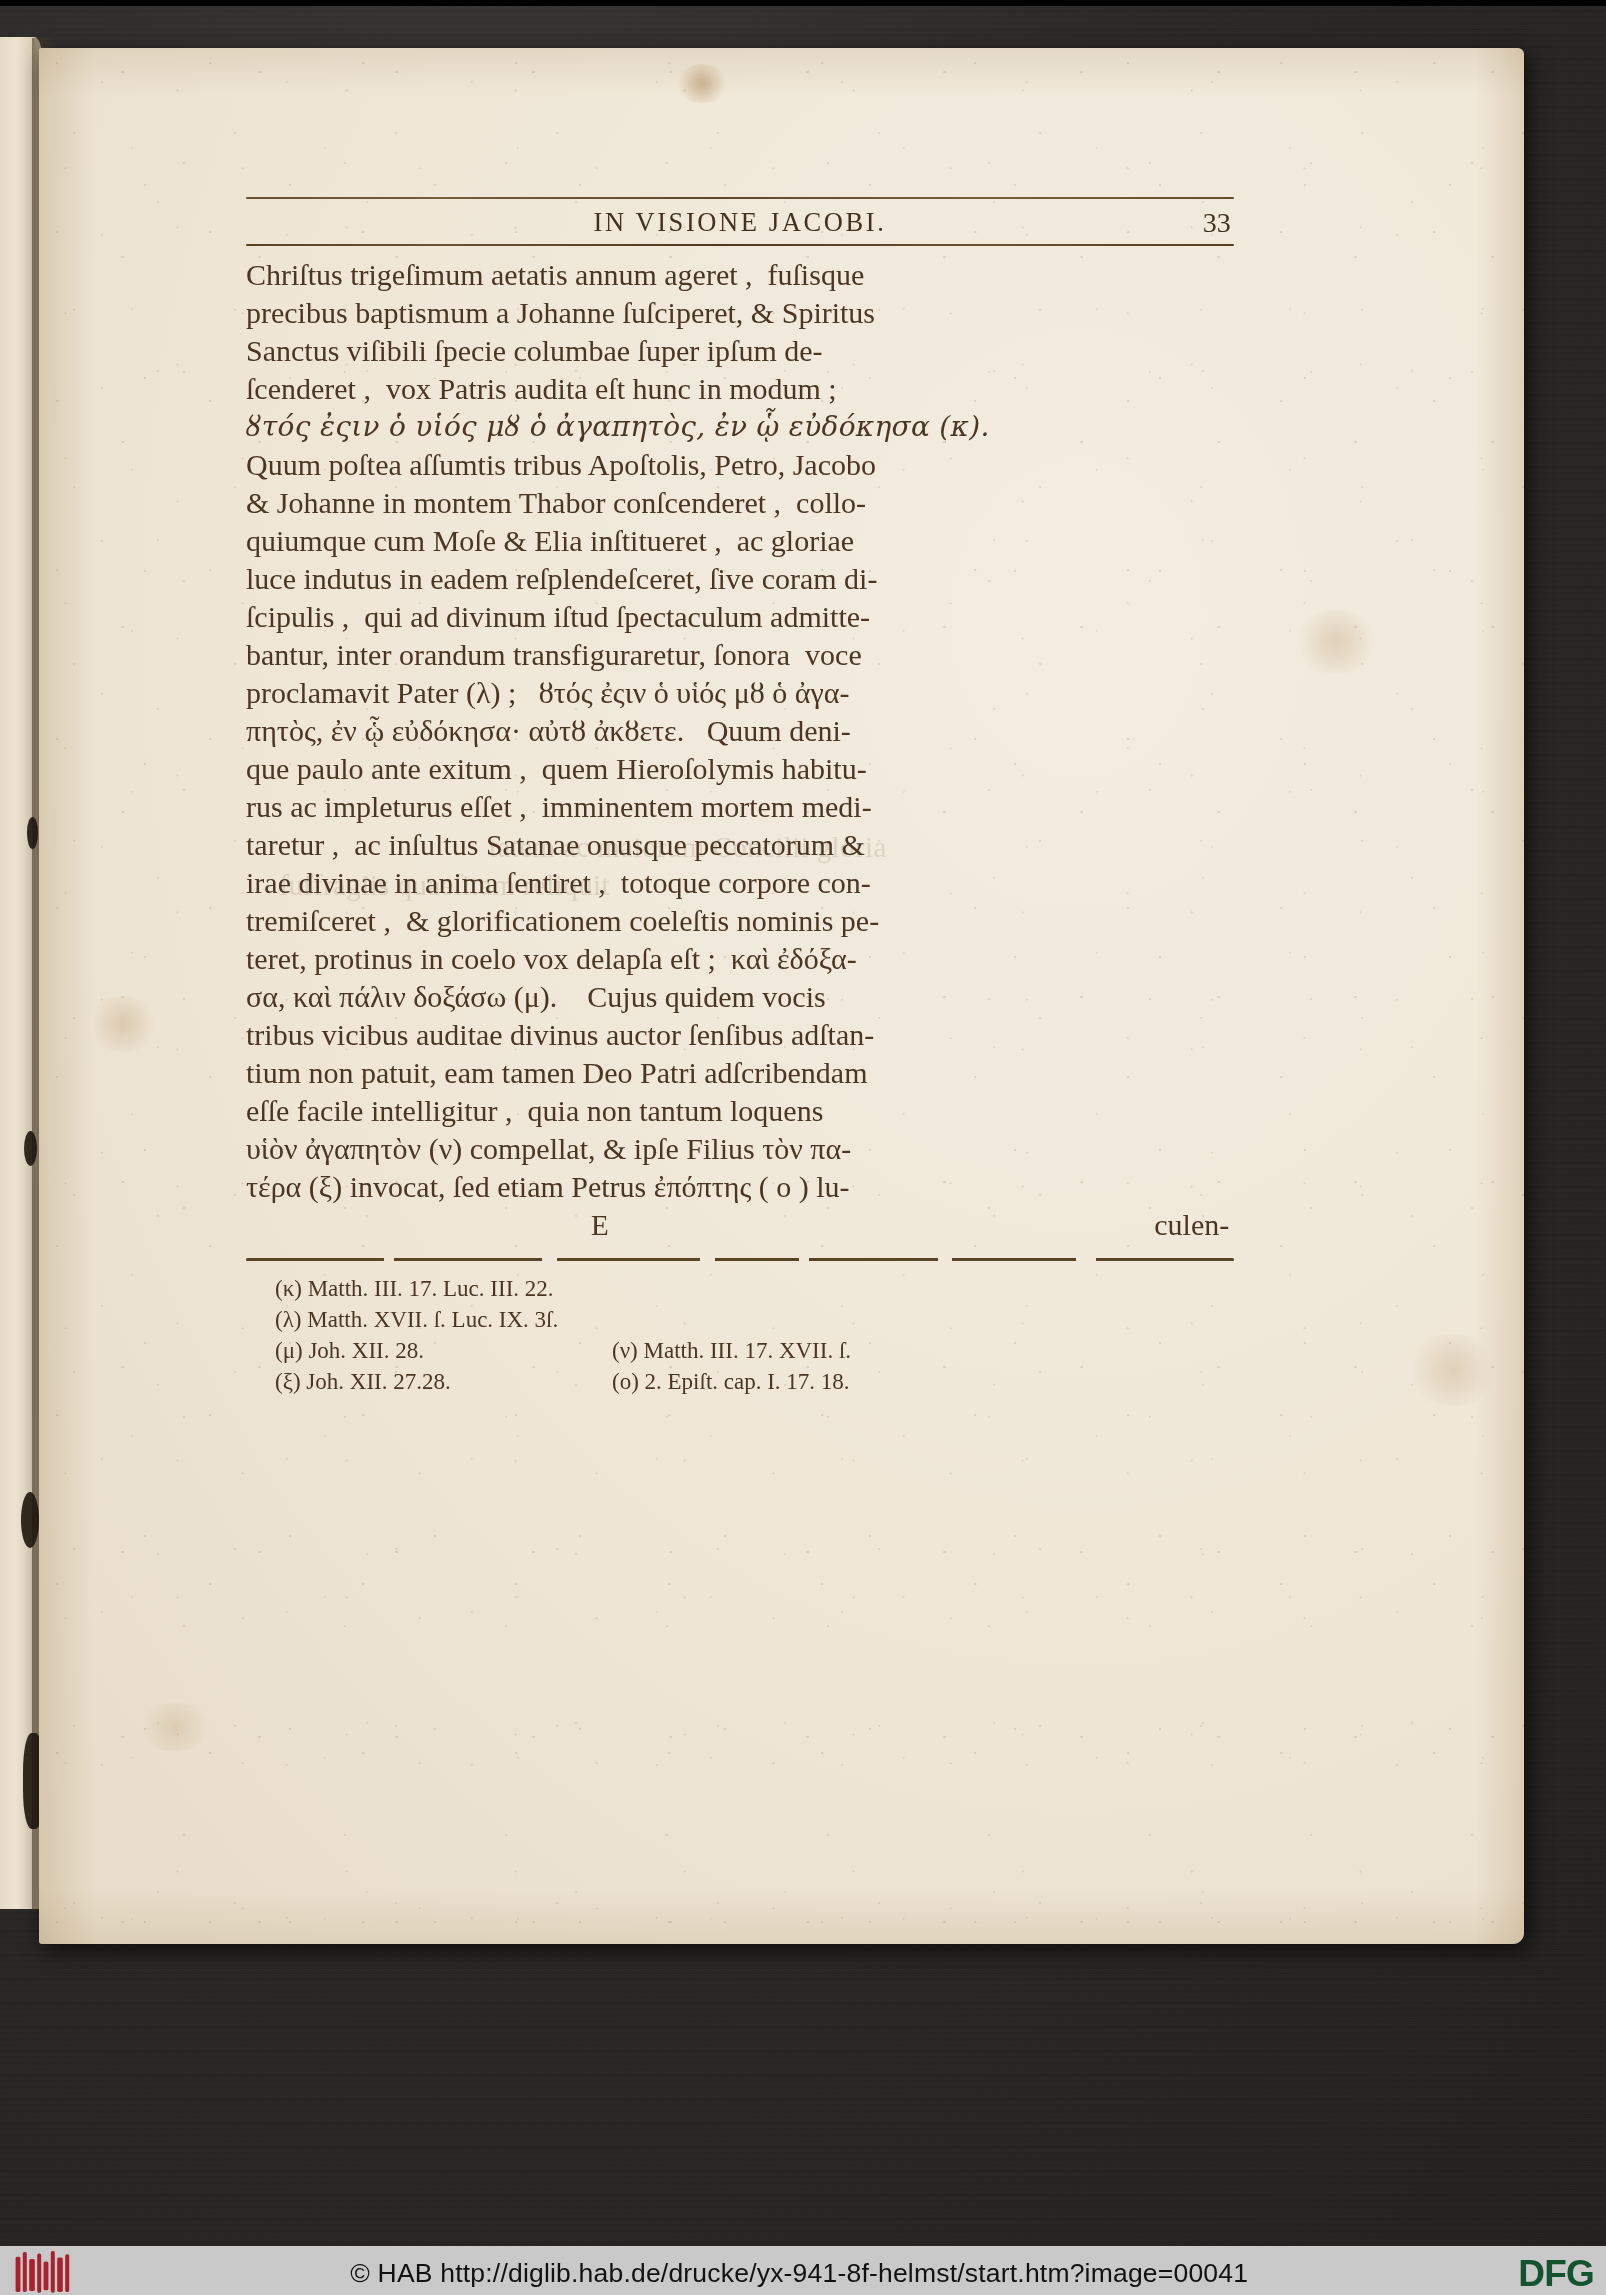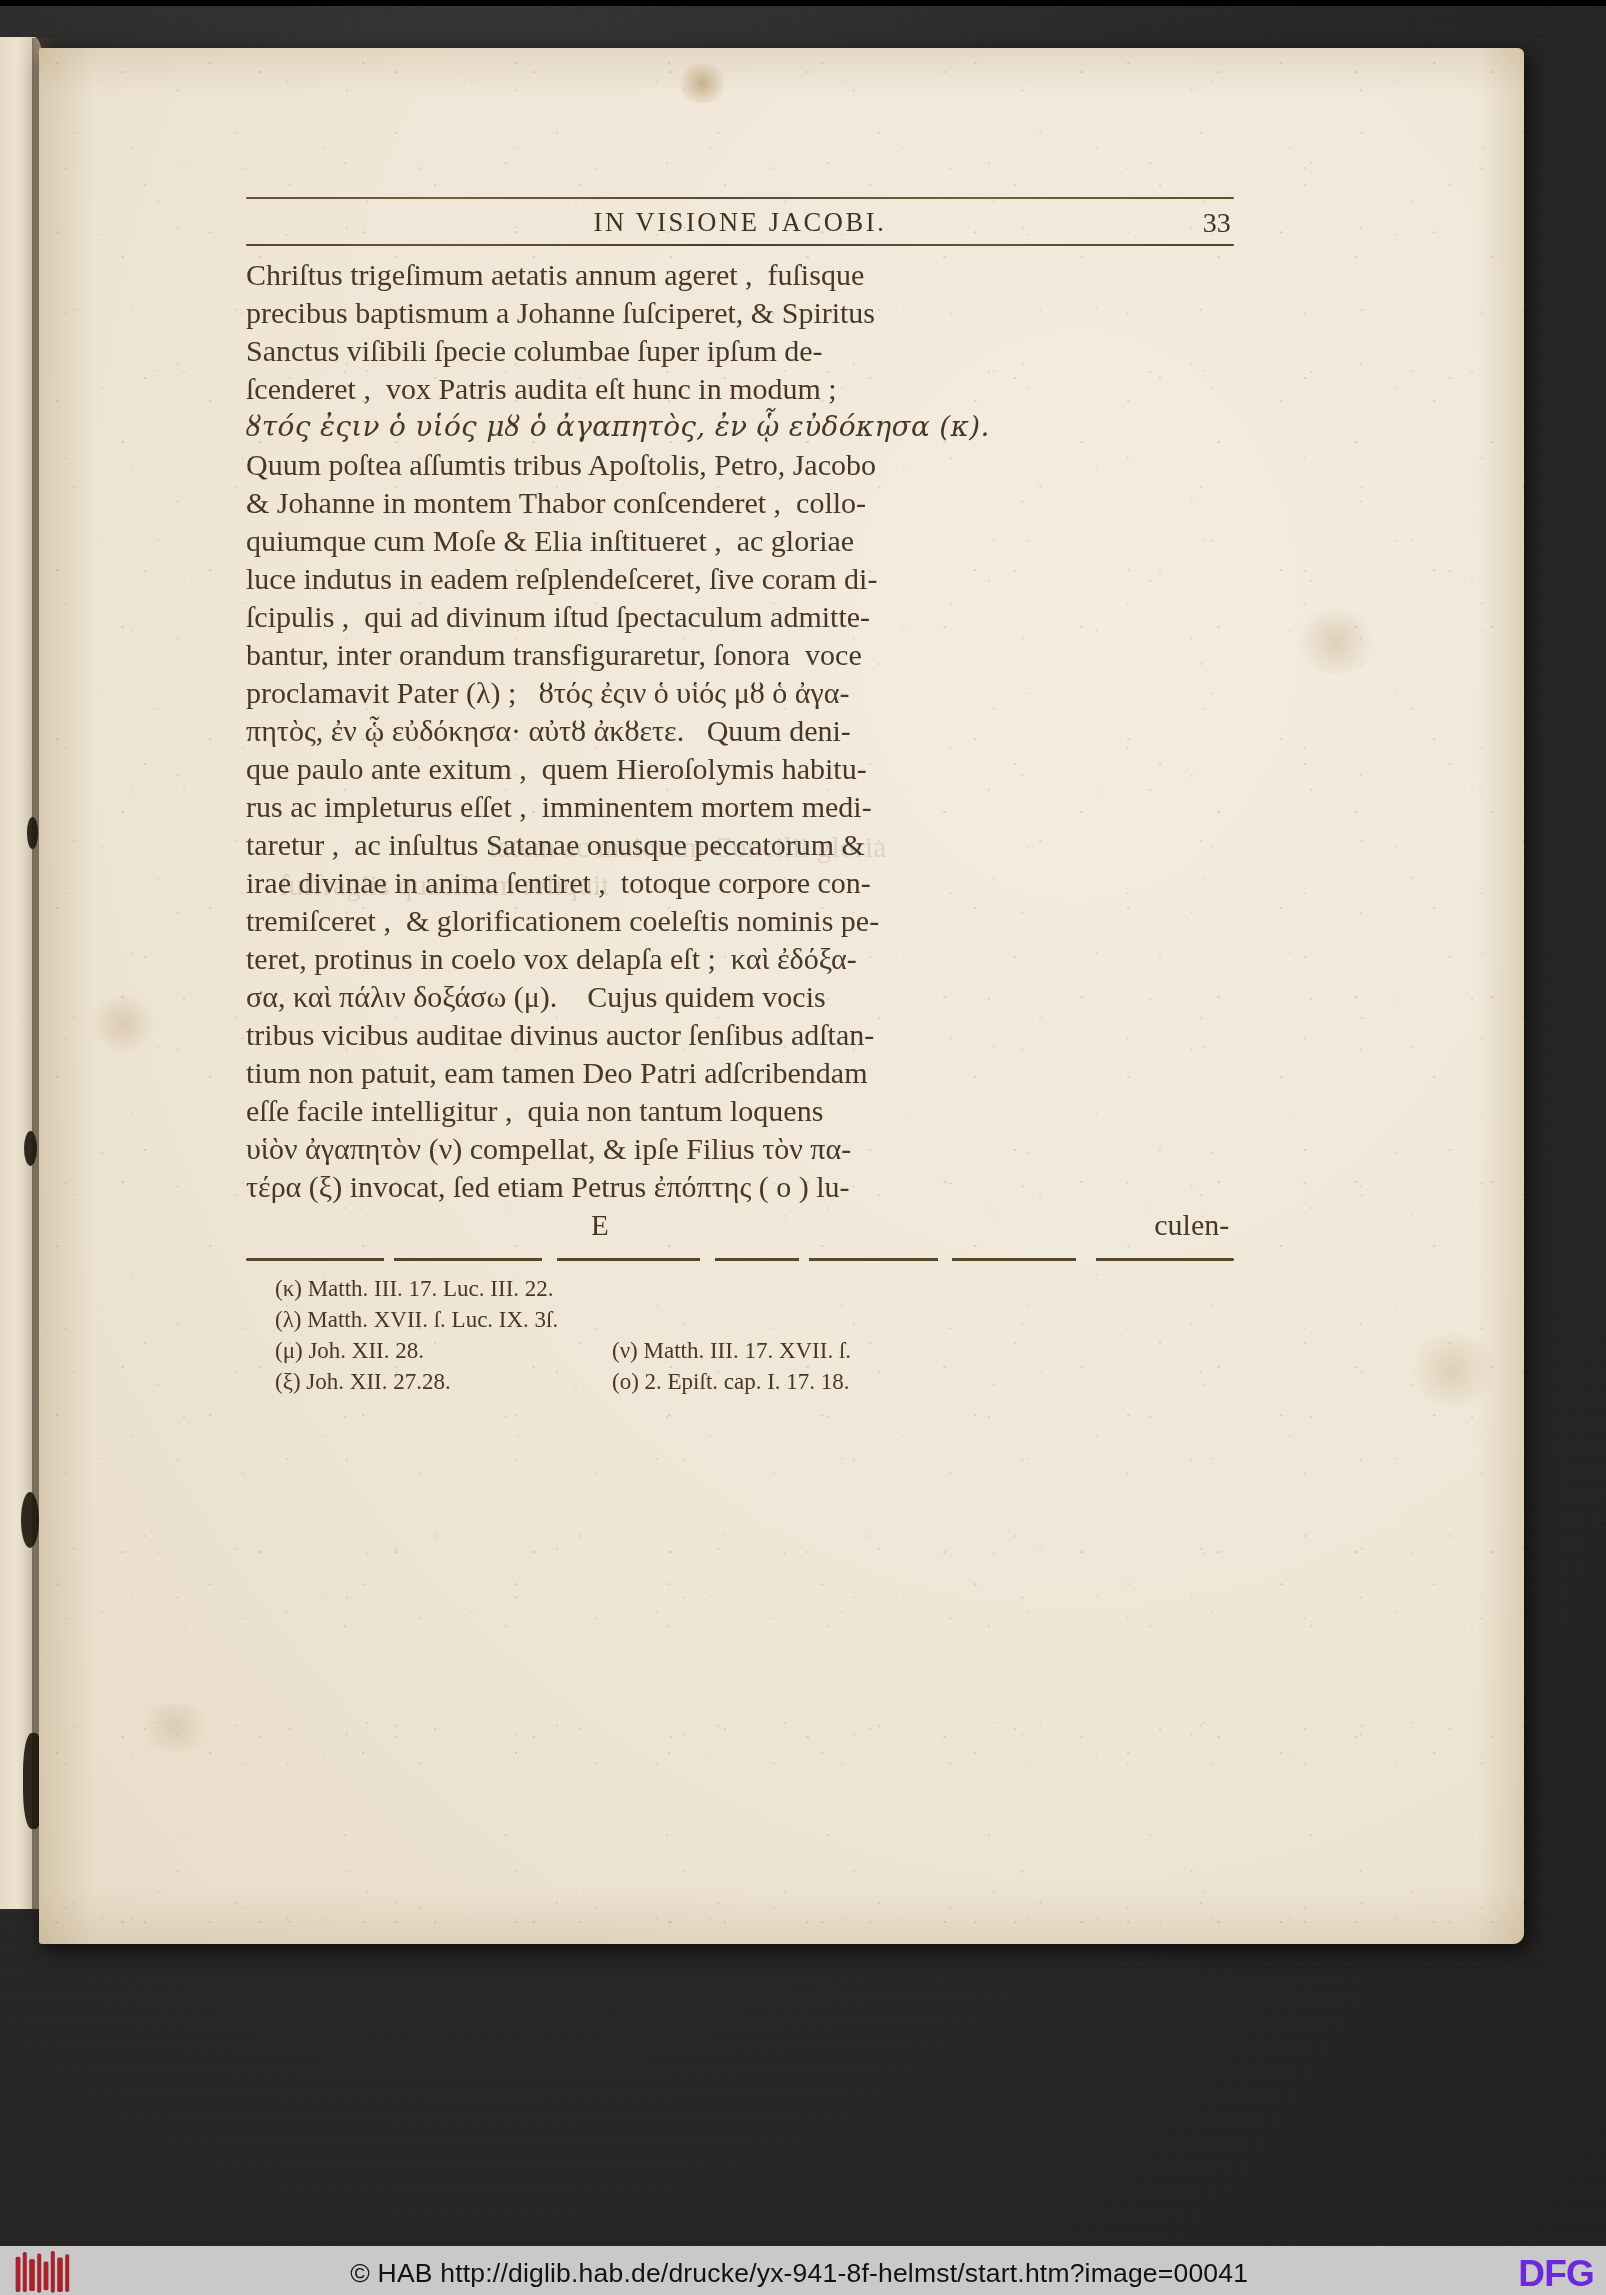--- a/index.html
+++ b/index.html
@@ -241,21 +241,21 @@
     text-align: center;
     font-size: 26.5px;
     color: #111;
     letter-spacing: 0.2px;
     white-space: nowrap;
   }
   .dfg-logo {
     margin-right: 13px;
     font-size: 37px;
     font-weight: bold;
-    color: #6d28d9;
+    color: #14532d;
     letter-spacing: -0.8px;
     font-family: "Liberation Sans", sans-serif;
     flex: none;
   }
 </style>
 </head>
 <body>
 
 <div id="page">
 

